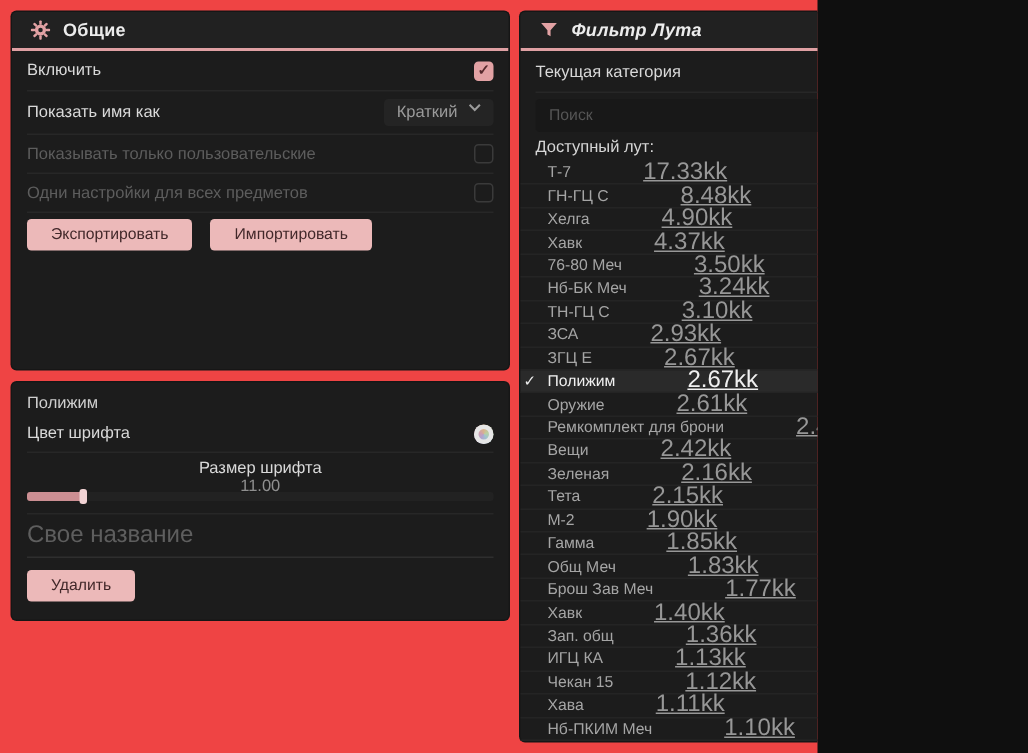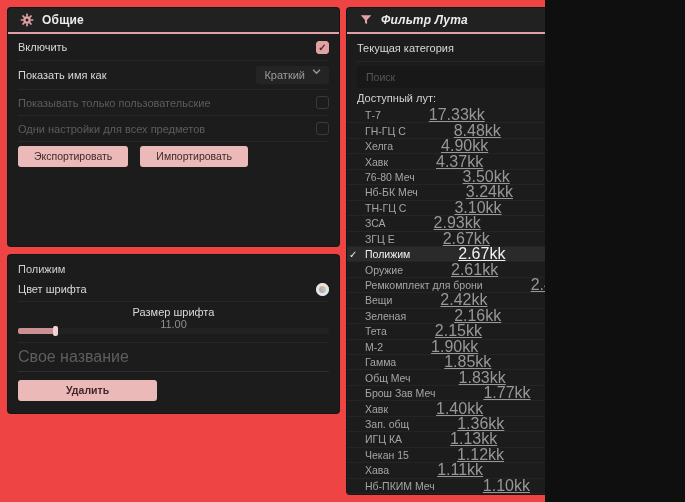--- a/index.html
+++ b/index.html
@@ -124,21 +124,21 @@
           <span class="value-dim">11.00</span>
         </div>
         <div class="slider">
           <div class="track"></div>
           <div class="fill" id="slider-fill" style="width: 12%;"></div>
           <div class="handle" id="slider-handle" style="left: calc(12% - 2px);"></div>
         </div>
       </div>
       <input class="text-input" placeholder="Свое название" style="">
       <div class="btnrow" style="margin-top:8px;">
-        <button class="btn" style="padding:4px 48px;font-weight:bold;">Удалить</button>
+        <button class="btn" style="padding:4px 16px;">Удалить</button>
       </div>
     </div>
   </div>
 
   <div class="panel" style="left:347px;top:8px;width:330px;height:486px;">
     <div class="panel-header">
       <span class="hicon">
         <svg width="14" height="14" viewBox="0 0 24 24">
           <path fill="#e2a2a4" d="M3 4h18l-7.2 8.2V19l-3.6-1.8v-5z"></path>
         </svg>

